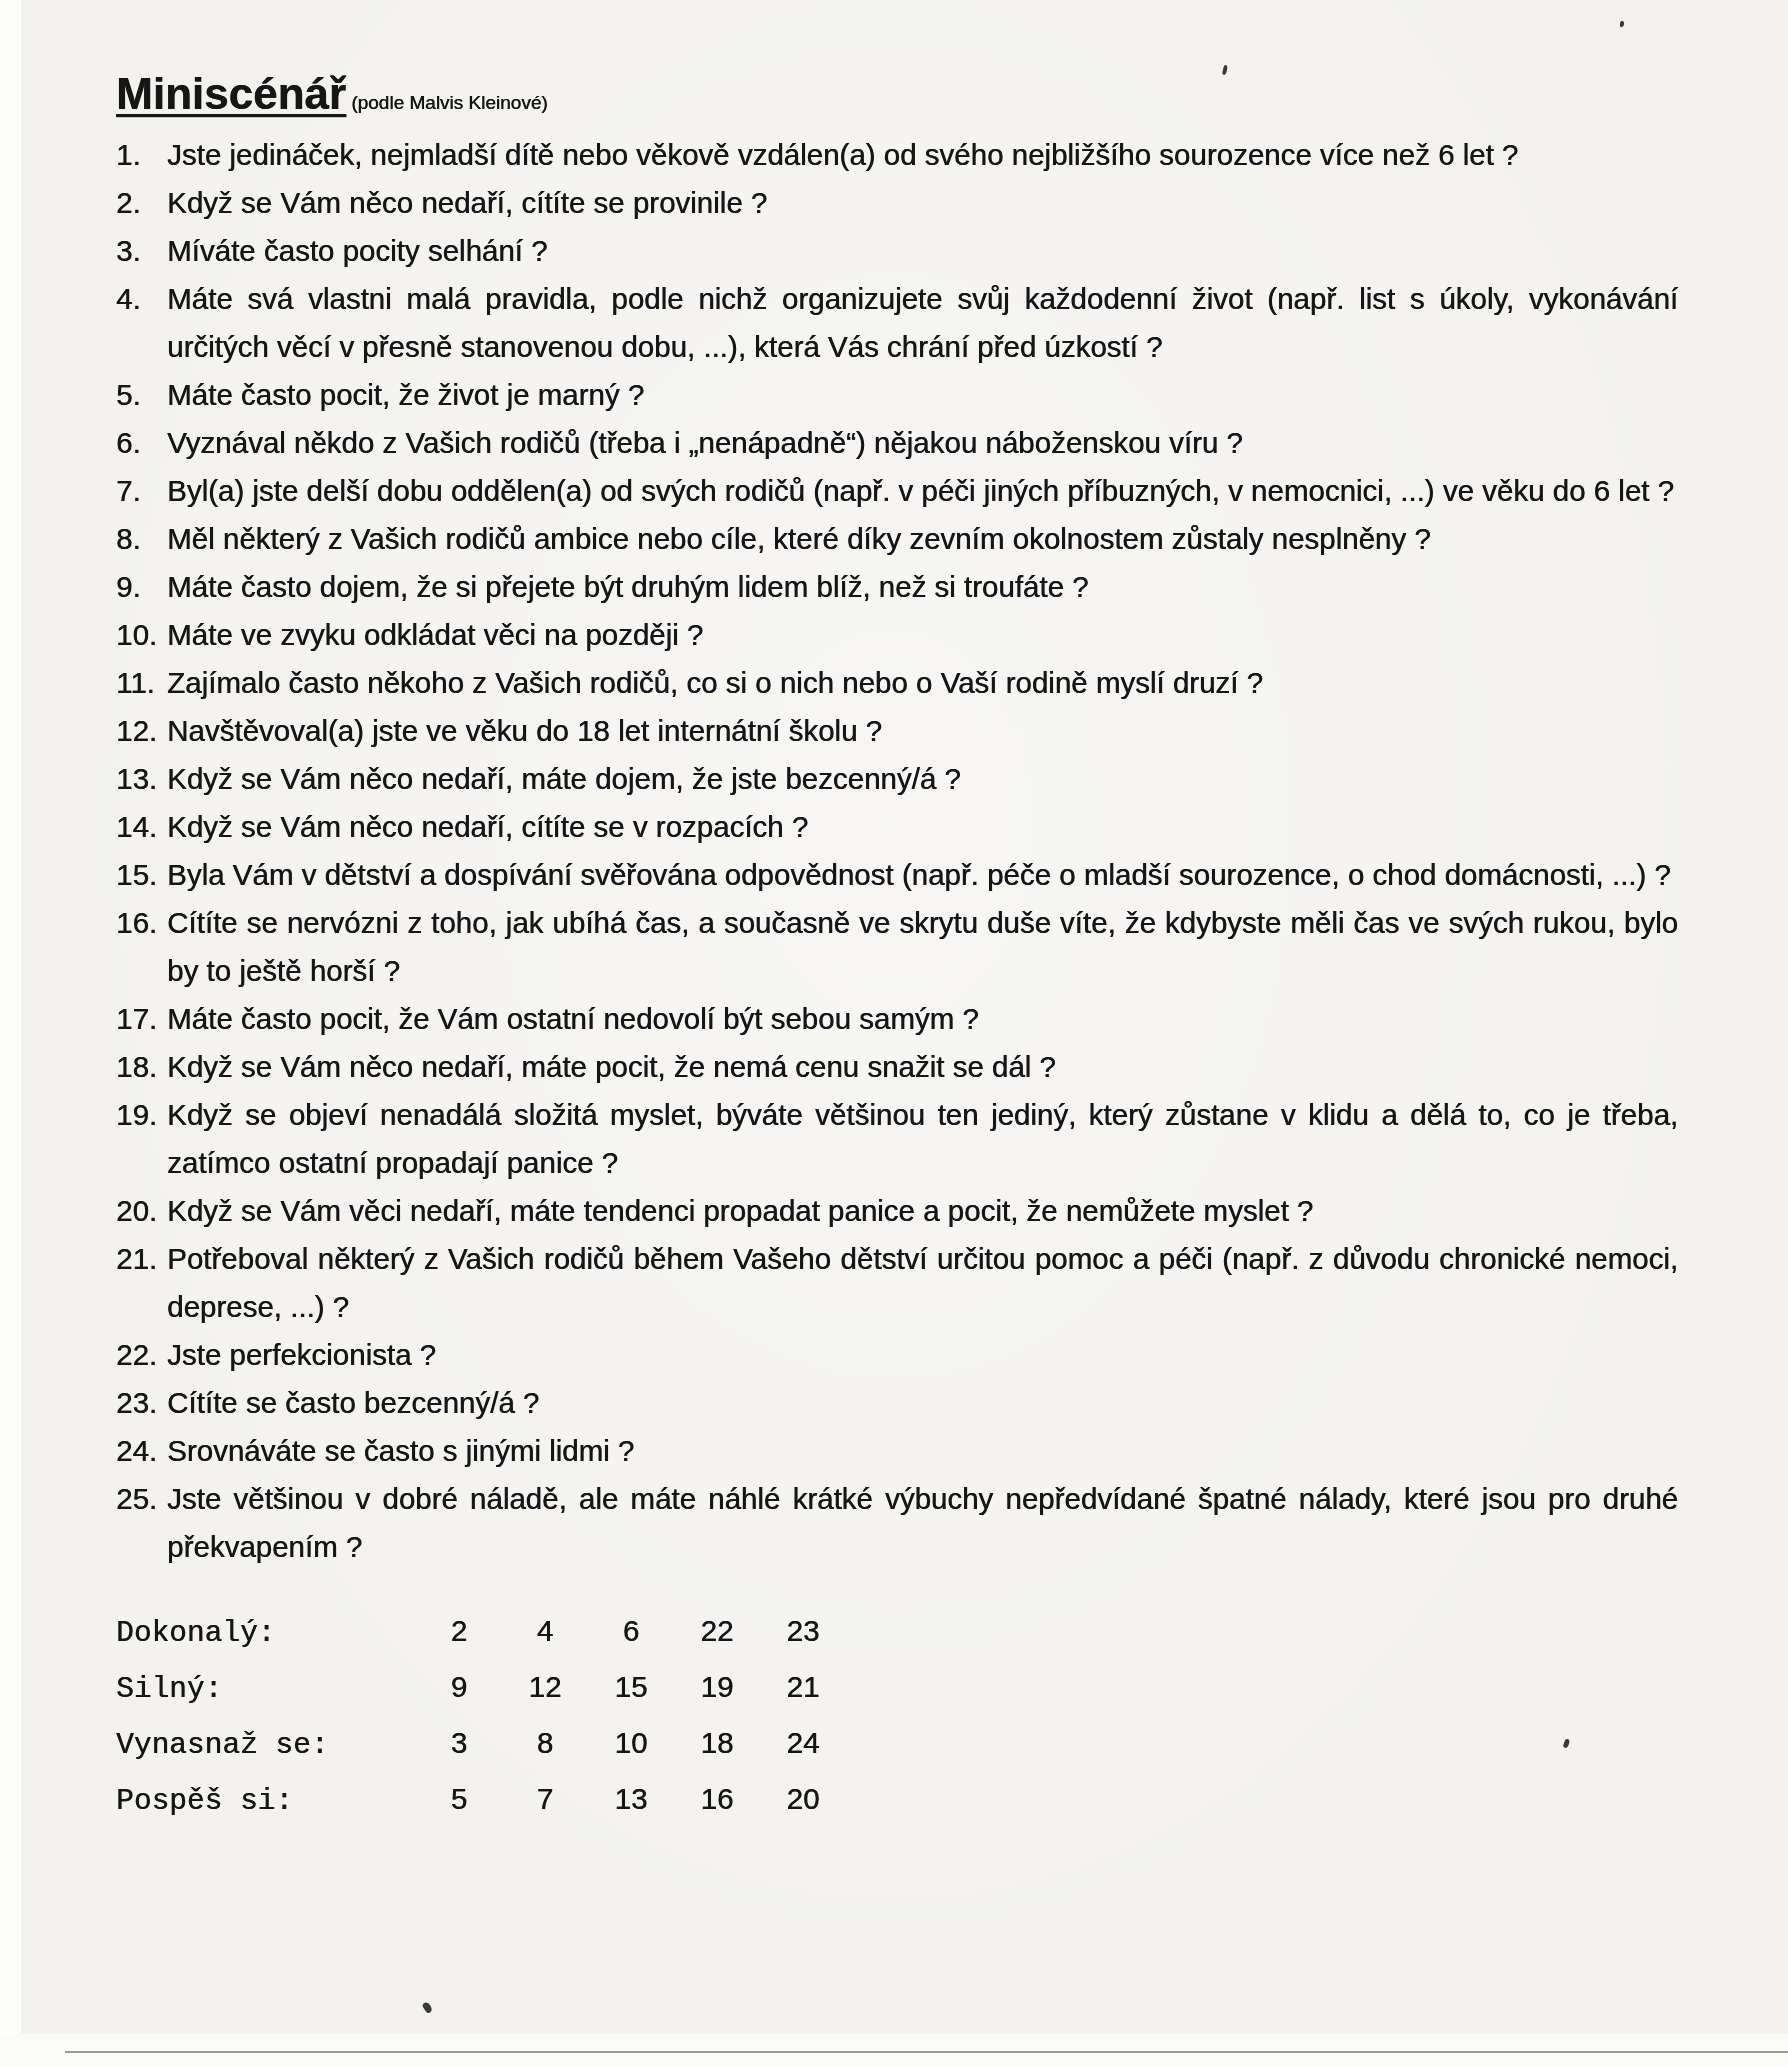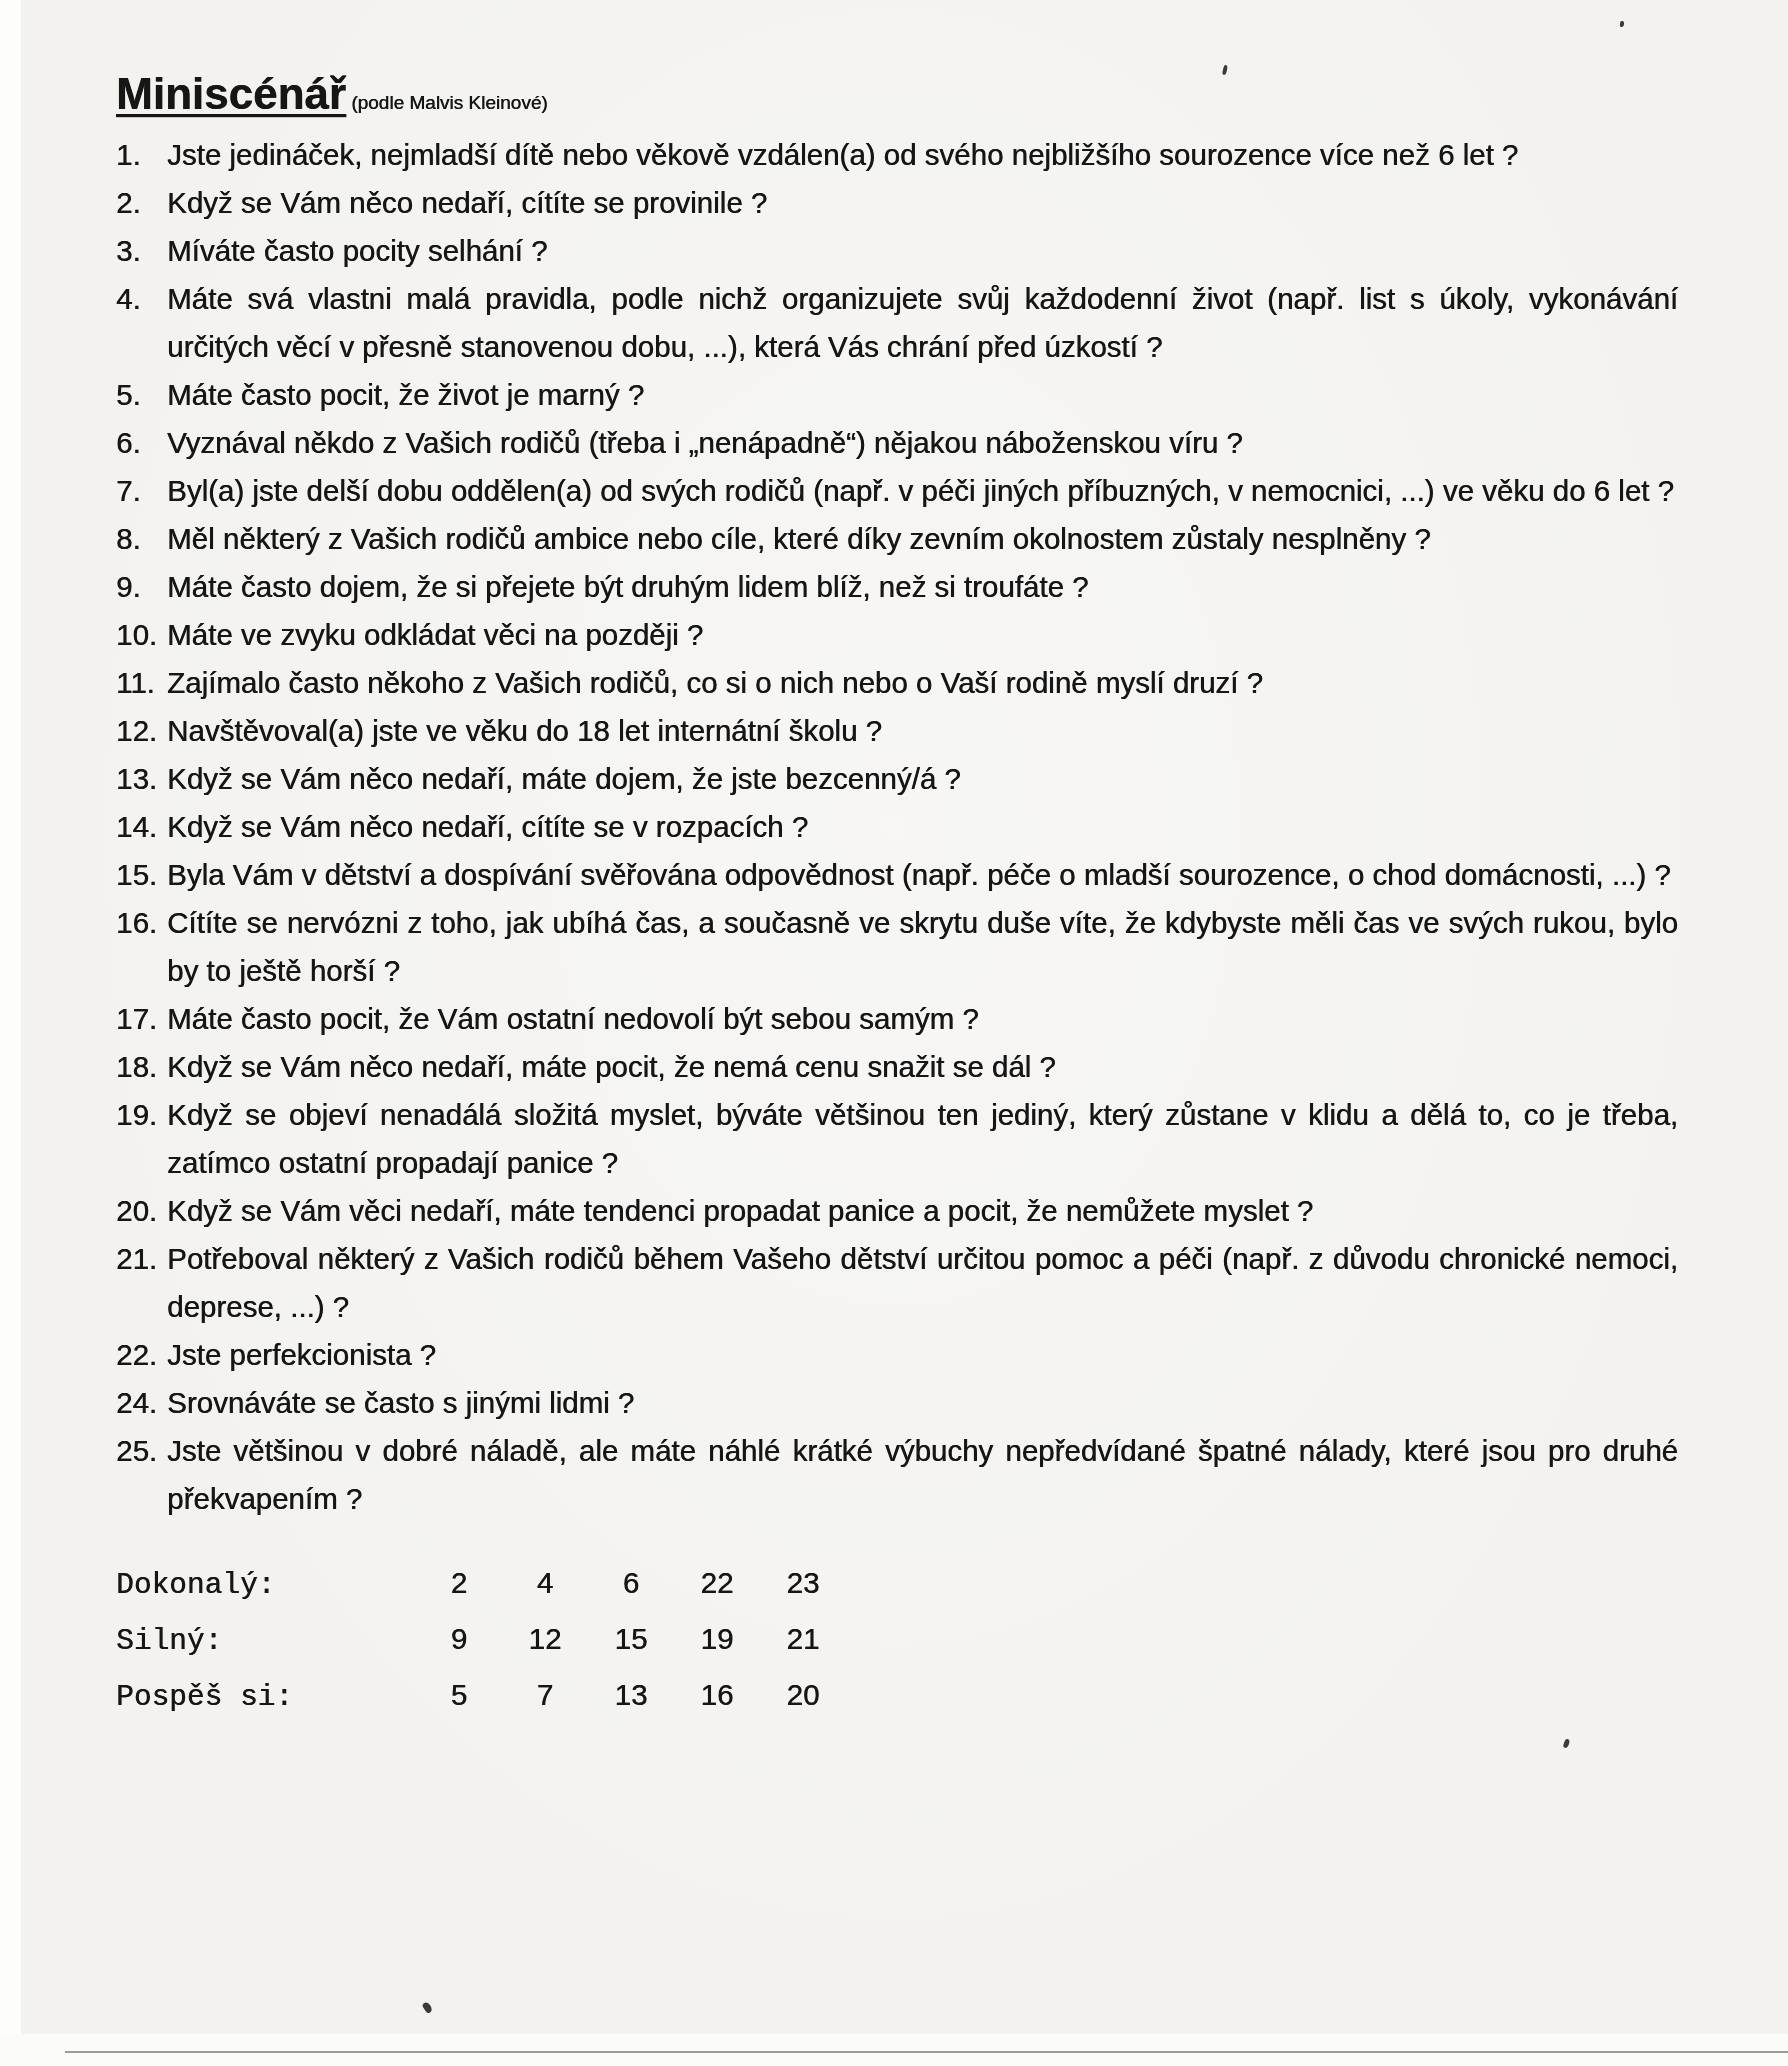--- a/index.html
+++ b/index.html
@@ -232,20 +232,24 @@
   <li class="q">
     <span class="q-num">21.</span>
     <span class="q-text">Potřeboval některý z Vašich rodičů během Vašeho dětství určitou pomoc a péči (např. z důvodu chronické nemoci, deprese, ...) ?</span>
   </li>
 
   <li class="q">
     <span class="q-num">22.</span>
     <span class="q-text">Jste perfekcionista ?</span>
   </li>
 
+  <li class="q">
+    <span class="q-num">23.</span>
+    <span class="q-text">Cítíte se často bezcenný/á ?</span>
+  </li>
 
   <li class="q">
     <span class="q-num">24.</span>
     <span class="q-text">Srovnáváte se často s jinými lidmi ?</span>
   </li>
 
   <li class="q">
     <span class="q-num">25.</span>
     <span class="q-text">Jste většinou v dobré náladě, ale máte náhlé krátké výbuchy nepředvídané špatné nálady, které jsou pro druhé překvapením ?</span>
   </li>
@@ -264,20 +268,28 @@
   <div class="score-row">
     <span class="score-label">Silný:</span>
   <span class="score-val">9</span>
           <span class="score-val">12</span>
           <span class="score-val">15</span>
           <span class="score-val">19</span>
           <span class="score-val">21</span>
         </div>
 
 
+  <div class="score-row">
+    <span class="score-label">Vynasnaž se:</span>
+  <span class="score-val">3</span>
+          <span class="score-val">8</span>
+          <span class="score-val">10</span>
+          <span class="score-val">18</span>
+          <span class="score-val">24</span>
+        </div>
 
   <div class="score-row">
     <span class="score-label">Pospěš si:</span>
   <span class="score-val">5</span>
           <span class="score-val">7</span>
           <span class="score-val">13</span>
           <span class="score-val">16</span>
           <span class="score-val">20</span>
         </div>
 </div>

